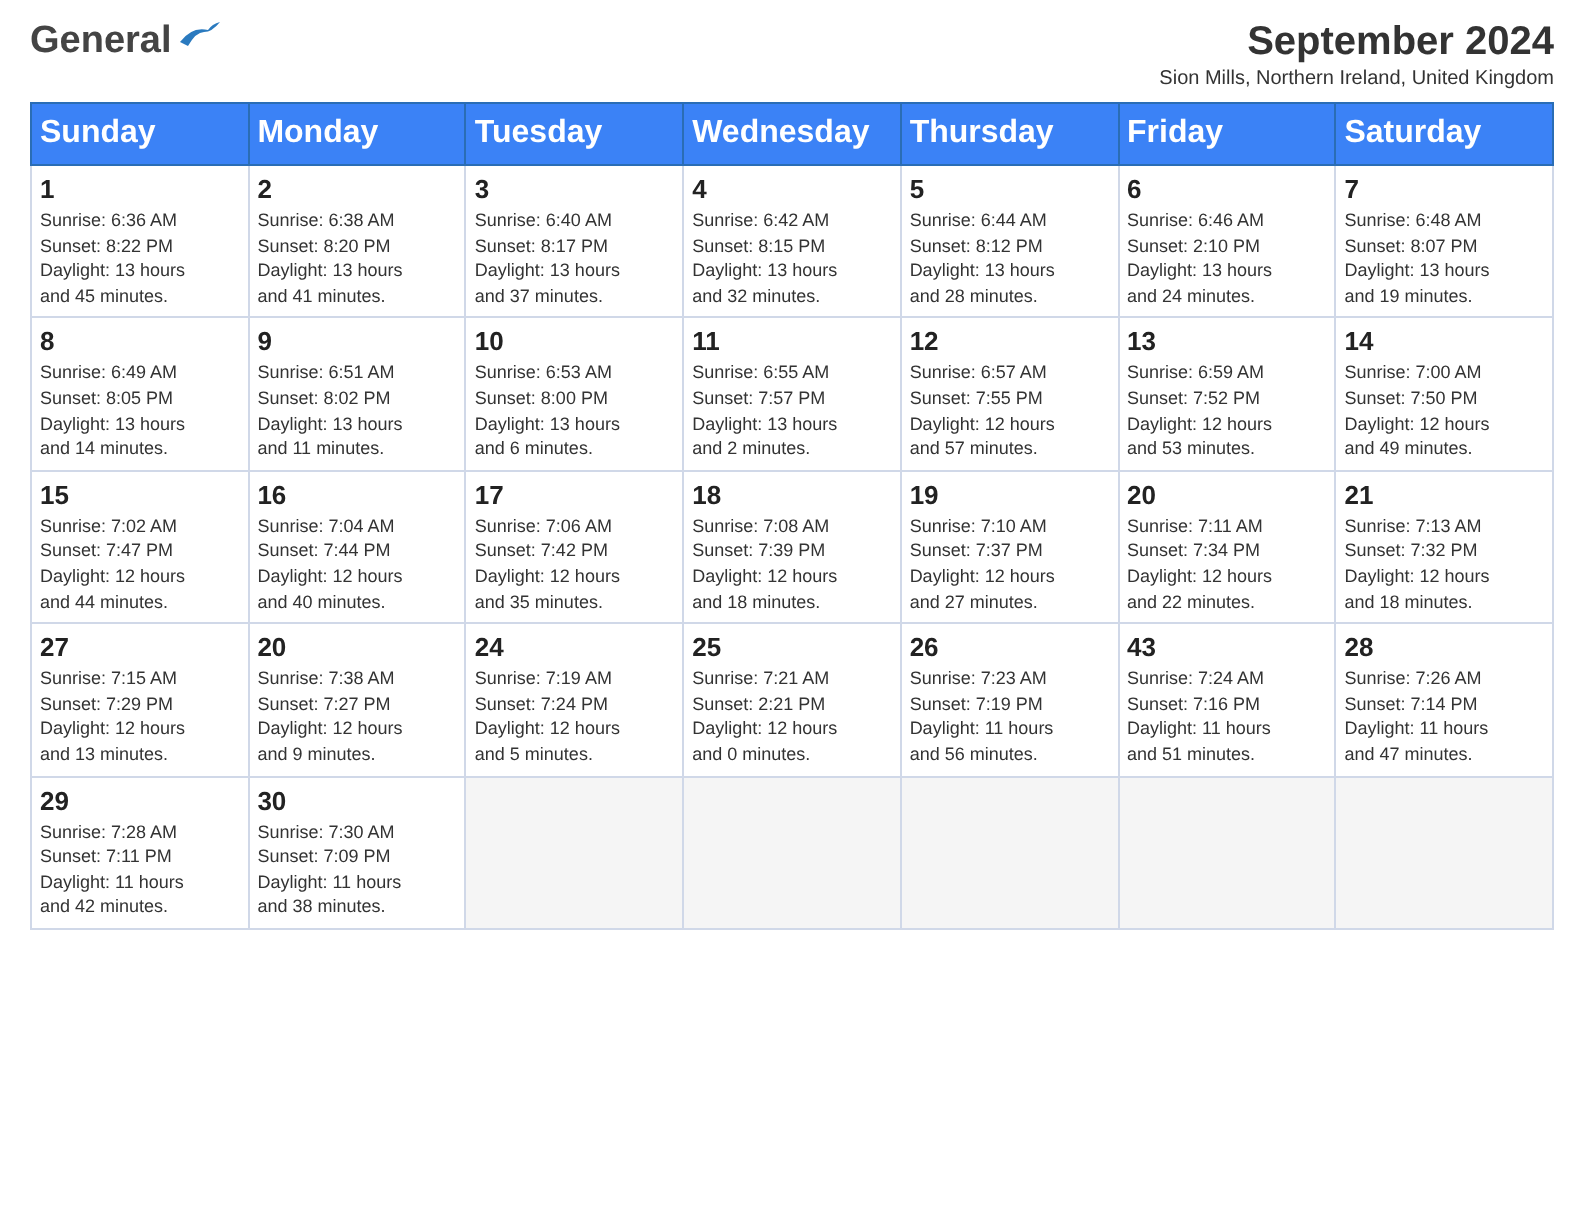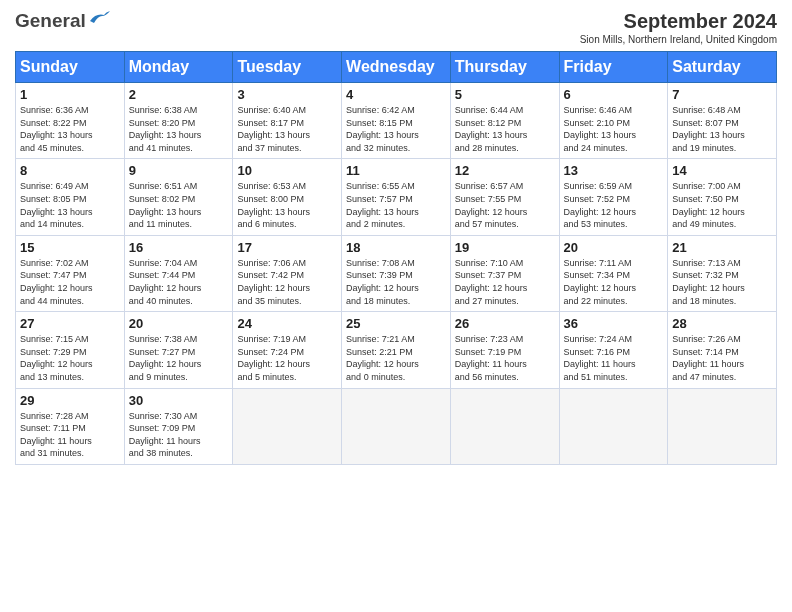--- a/index.html
+++ b/index.html
@@ -215,32 +215,32 @@
         </td>
         <td>
           <span class="day-num">25</span>
           <div class="day-info"><span>Sunrise: 7:21 AM</span><br><span>Sunset: 2:21 PM</span><br><span>Daylight: 12 hours</span><br><span>and 0 minutes.</span></div>
         </td>
         <td>
           <span class="day-num">26</span>
           <div class="day-info"><span>Sunrise: 7:23 AM</span><br><span>Sunset: 7:19 PM</span><br><span>Daylight: 11 hours</span><br><span>and 56 minutes.</span></div>
         </td>
         <td>
-          <span class="day-num">36</span>
+          <span class="day-num">43</span>
           <div class="day-info"><span>Sunrise: 7:24 AM</span><br><span>Sunset: 7:16 PM</span><br><span>Daylight: 11 hours</span><br><span>and 51 minutes.</span></div>
         </td>
         <td>
           <span class="day-num">28</span>
           <div class="day-info"><span>Sunrise: 7:26 AM</span><br><span>Sunset: 7:14 PM</span><br><span>Daylight: 11 hours</span><br><span>and 47 minutes.</span></div>
         </td>
       </tr>
       <tr>
         <td>
           <span class="day-num">29</span>
-          <div class="day-info"><span>Sunrise: 7:28 AM</span><br><span>Sunset: 7:11 PM</span><br><span>Daylight: 11 hours</span><br><span>and 31 minutes.</span></div>
+          <div class="day-info"><span>Sunrise: 7:28 AM</span><br><span>Sunset: 7:11 PM</span><br><span>Daylight: 11 hours</span><br><span>and 42 minutes.</span></div>
         </td>
         <td>
           <span class="day-num">30</span>
           <div class="day-info"><span>Sunrise: 7:30 AM</span><br><span>Sunset: 7:09 PM</span><br><span>Daylight: 11 hours</span><br><span>and 38 minutes.</span></div>
         </td>
         <td class="empty"></td>
         <td class="empty"></td>
         <td class="empty"></td>
         <td class="empty"></td>
         <td class="empty"></td>

